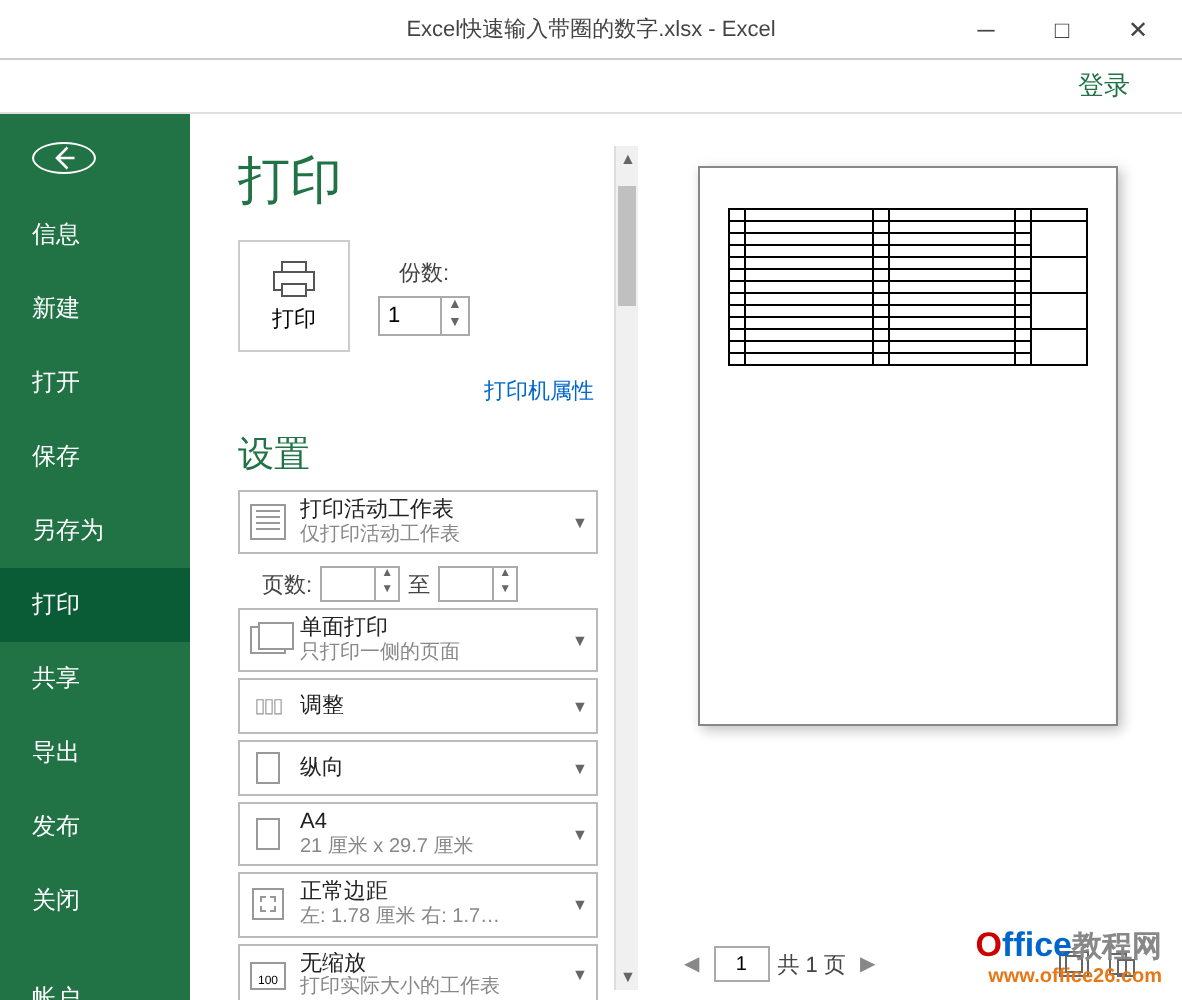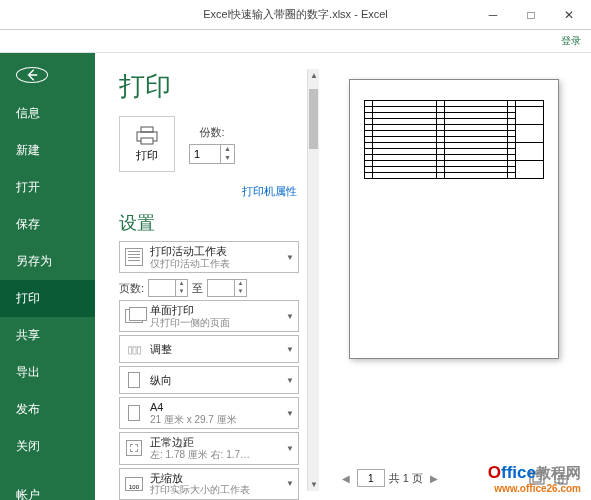--- a/index.html
+++ b/index.html
@@ -2,21 +2,21 @@
 <html><head>
 <meta charset="utf-8">
 <style>
 * { box-sizing: border-box; margin: 0; padding: 0; }
 body { font-family: "Microsoft YaHei", sans-serif; font-size: 12px; background: #fff; width: 591px; height: 500px; overflow: hidden; position: relative; }
 
 .titlebar { height: 30px; display: flex; align-items: center; justify-content: space-between; border-bottom: 1px solid #ccc; padding: 0 4px 0 0; background: #fff; }
 .titlebar-center { position: absolute; left: 50%; transform: translateX(-50%); color: #444; font-size: 11px; }
 .titlebar-buttons { display: flex; gap: 2px; }
 .tb-btn { width: 36px; height: 24px; display: flex; align-items: center; justify-content: center; color: #444; cursor: pointer; }
-.login-row { text-align: right; padding: 4px 10px; color: #217346; font-size: 10px; border-bottom: 1px solid #e0e0e0; }
+.login-row { text-align: right; padding: 4px 26px; color: #217346; font-size: 13px; border-bottom: 1px solid #e0e0e0; }
 
 .main { display: flex; height: calc(100% - 52px); }
 
 .sidebar { width: 95px; background: #217346; color: #fff; display: flex; flex-direction: column; padding-top: 8px; }
 .back-btn { width: 32px; height: 32px; border: 1.5px solid #fff; border-radius: 50%; margin: 6px 0 12px 16px; display: flex; align-items: center; justify-content: center; cursor: pointer; }
 .back-btn svg { width: 14px; height: 14px; fill: #fff; }
 .nav-item { padding: 10px 16px; cursor: pointer; font-size: 12px; color: #fff; }
 .nav-item.selected { background: #0a5c36; }
 .nav-divider { height: 1px; background: rgba(255,255,255,0.3); margin: 6px 0; }
 
@@ -40,21 +40,21 @@
 
 .section-title { font-size: 18px; color: #217346; margin: 4px 0 6px 0; }
 
 .setting-row { border: 1px solid #bbb; padding: 3px 4px; display: flex; align-items: center; gap: 6px; margin-bottom: 3px; cursor: pointer; position: relative; }
 .setting-row .icon { width: 20px; height: 20px; flex-shrink: 0; display: flex; align-items: center; justify-content: center; }
 .setting-row .texts { flex: 1; line-height: 1.15; overflow: hidden; }
 .setting-row .texts .t1 { font-size: 11px; color: #222; white-space: nowrap; }
 .setting-row .texts .t2 { font-size: 10px; color: #888; white-space: nowrap; overflow: hidden; text-overflow: ellipsis; }
 .setting-row .dd { width: 8px; color: #666; font-size: 8px; }
 
-.pages-row { display: flex; align-items: center; gap: 4px; margin: 3px 0; font-size: 11px; color: #444; }
+.pages-row { display: flex; align-items: center; gap: 4px; margin: 3px 12px; font-size: 11px; color: #444; }
 .pages-row .pin { width: 40px; height: 18px; border: 1px solid #aaa; display: flex; }
 .pages-row .pin input { width: 26px; border: none; outline: none; font-size: 10px; padding-left: 2px; }
 .pages-row .pin .arrows { width: 12px; border-left: 1px solid #aaa; display: flex; flex-direction: column; }
 .pages-row .pin .arrows span { height: 8px; font-size: 6px; text-align: center; line-height: 7px; color: #666; }
 
 .vscroll { width: 12px; background: #f0f0f0; border-left: 1px solid #ddd; position: relative; }
 .vscroll .thumb { position: absolute; left: 1px; width: 9px; background: #c0c0c0; top: 20px; height: 60px; }
 .vscroll .arr { position: absolute; left: 2px; font-size: 8px; color: #666; }
 
 .preview-panel { flex: 1; display: flex; flex-direction: column; align-items: center; padding: 4px; }

